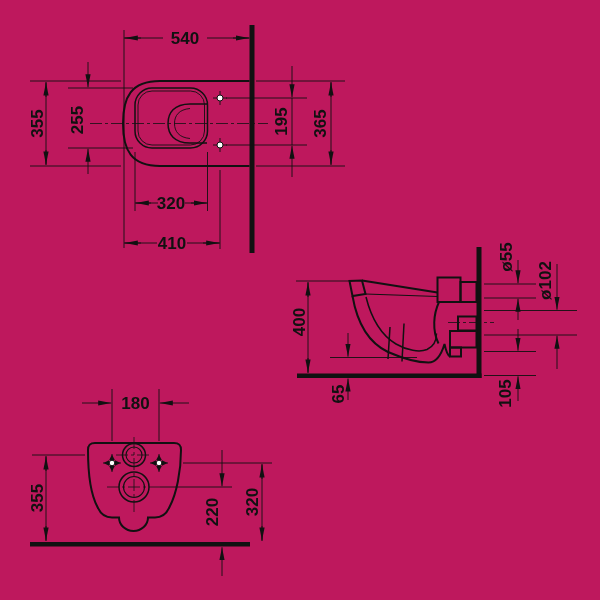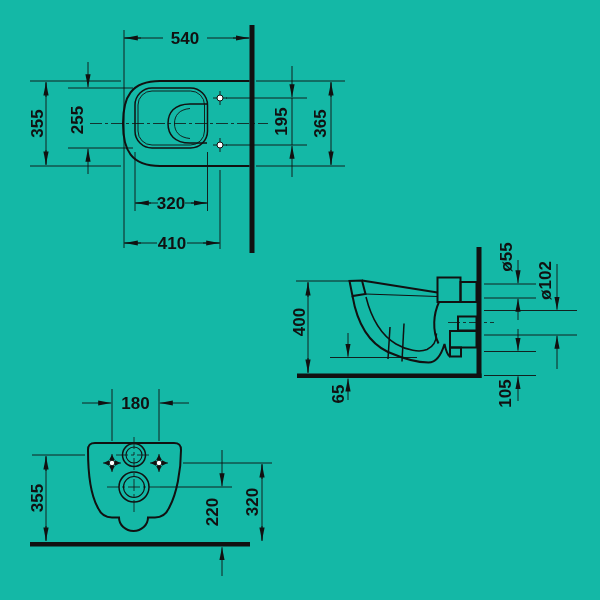--- a/index.html
+++ b/index.html
@@ -1,16 +1,16 @@
 <!DOCTYPE html>
 <html><head>
 <meta charset="utf-8">
 <style>
   html,body{margin:0;padding:0;background:#ffffff;}
-  .stage{width:600px;height:600px;background:#14b8a6;position:relative;overflow:hidden;}
+  .stage{width:600px;height:600px;background:#be185d;position:relative;overflow:hidden;}
   svg{display:block;}
   .thin{stroke:#111;stroke-width:0.9;fill:none;}
   .thick{stroke:#111;stroke-width:2;fill:none;}
   .med{stroke:#111;stroke-width:1.5;fill:none;}
   .lite{stroke:#111;stroke-width:1.1;fill:none;}
   .solidblk{fill:#111;stroke:none;}
   .cl{stroke:#111;stroke-width:0.8;fill:none;stroke-dasharray:12 3 3 3;}
   .dimtext{font-family:"Liberation Sans","DejaVu Sans",sans-serif;font-weight:700;font-size:17px;fill:#111;}
 </style>
 </head>

